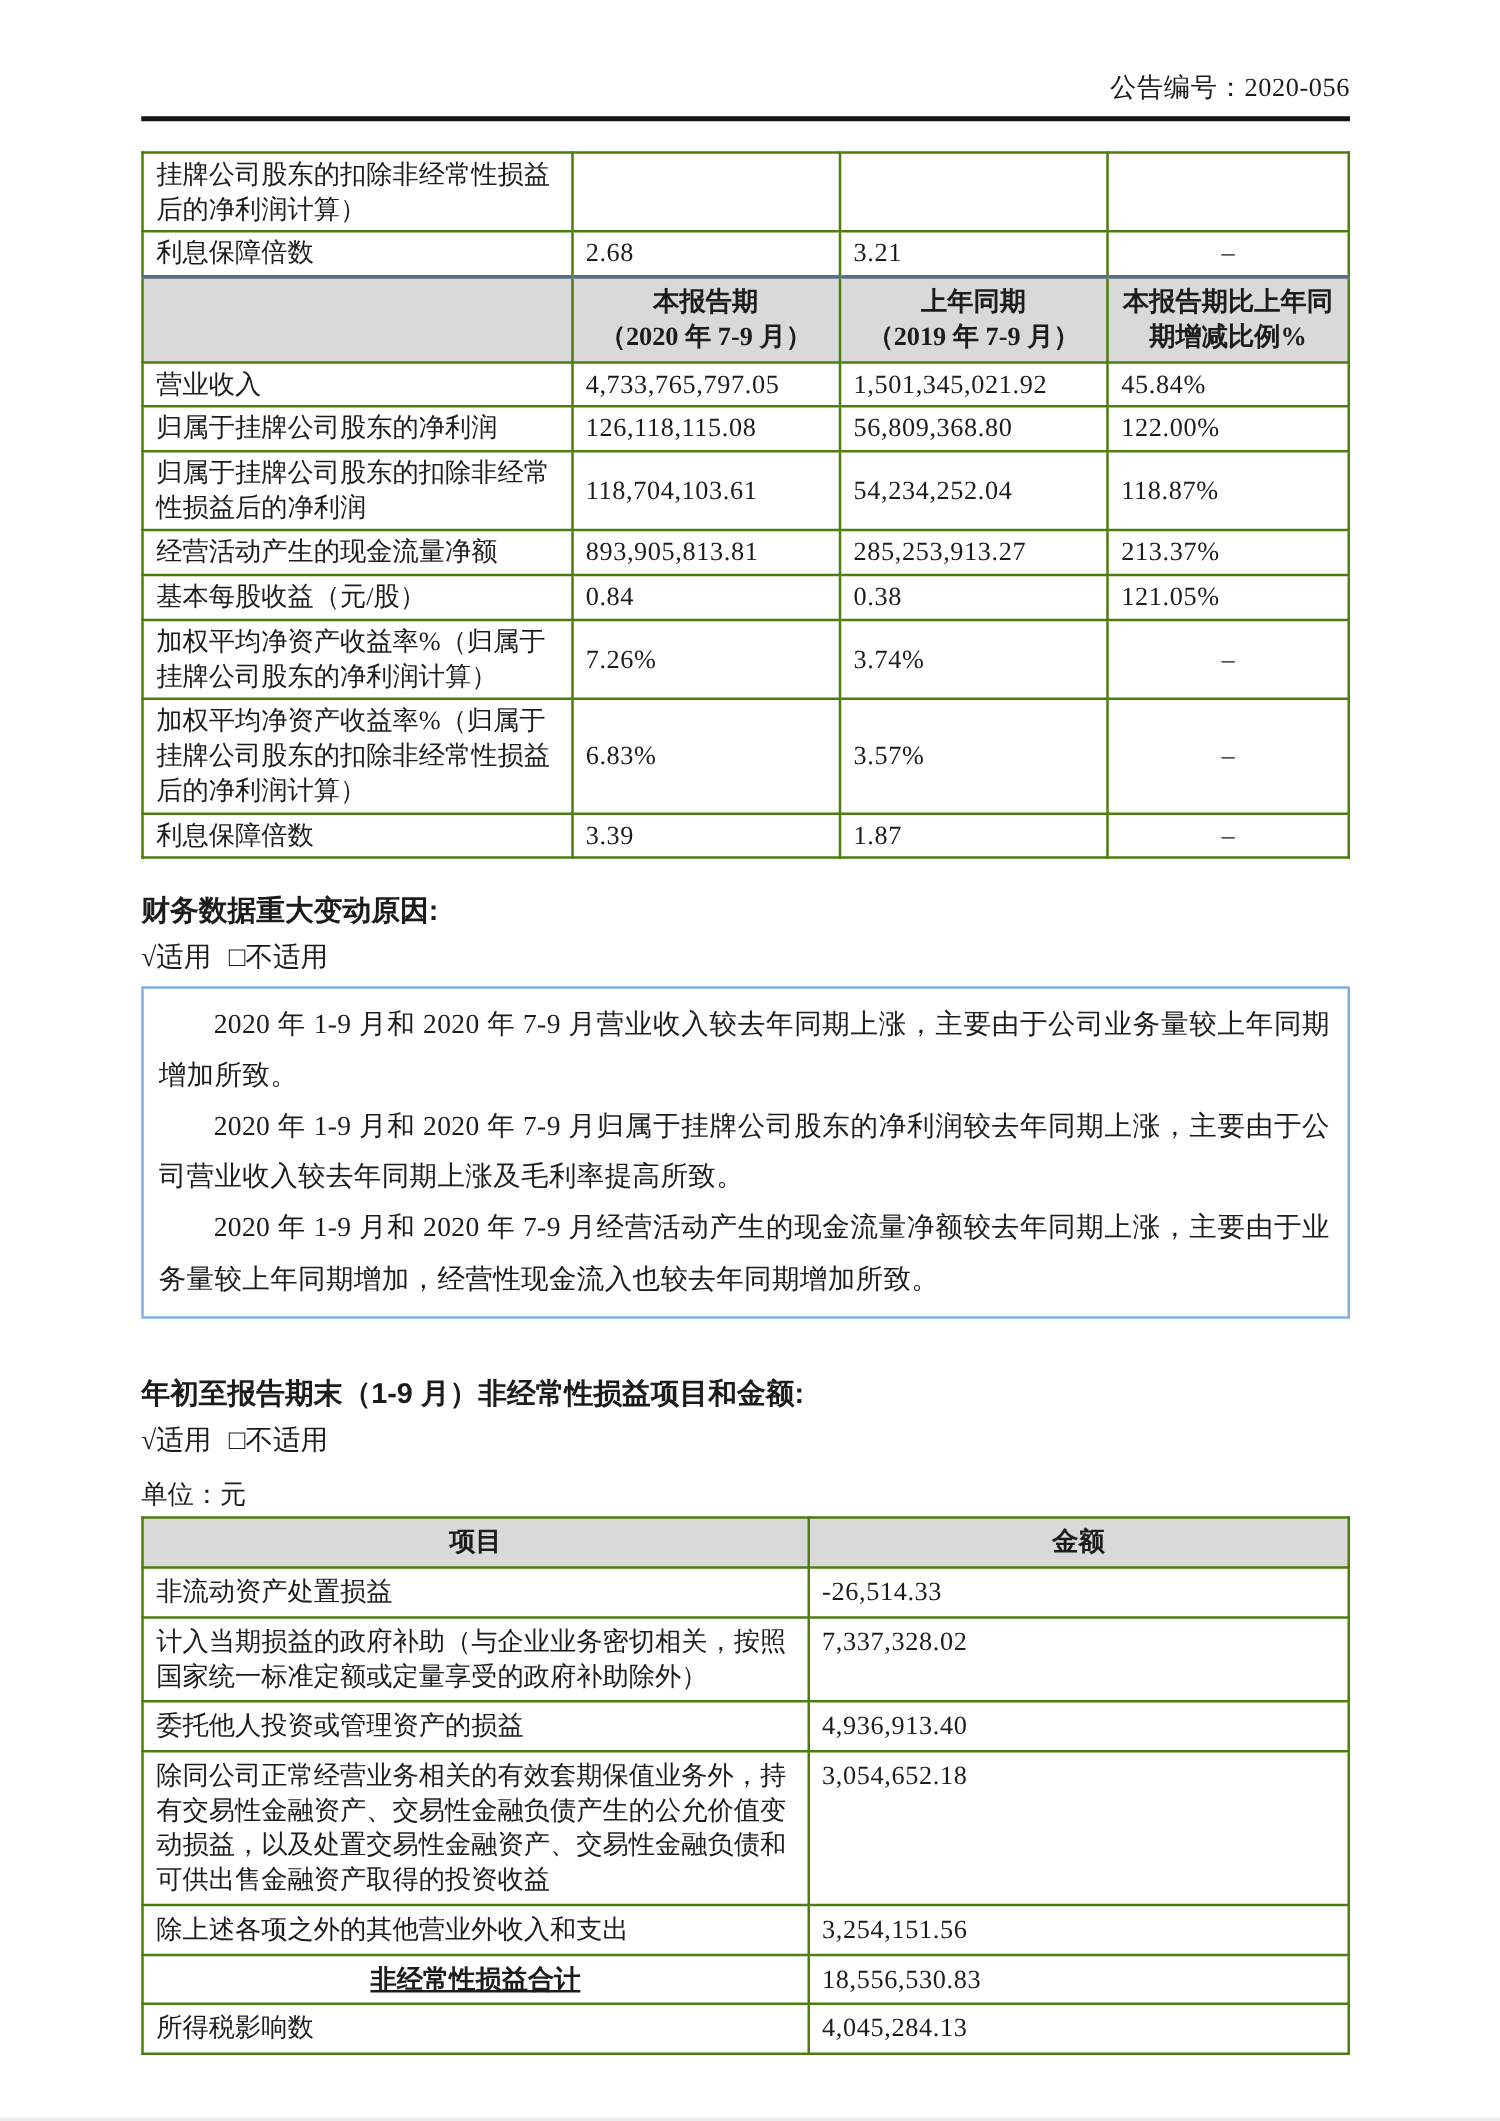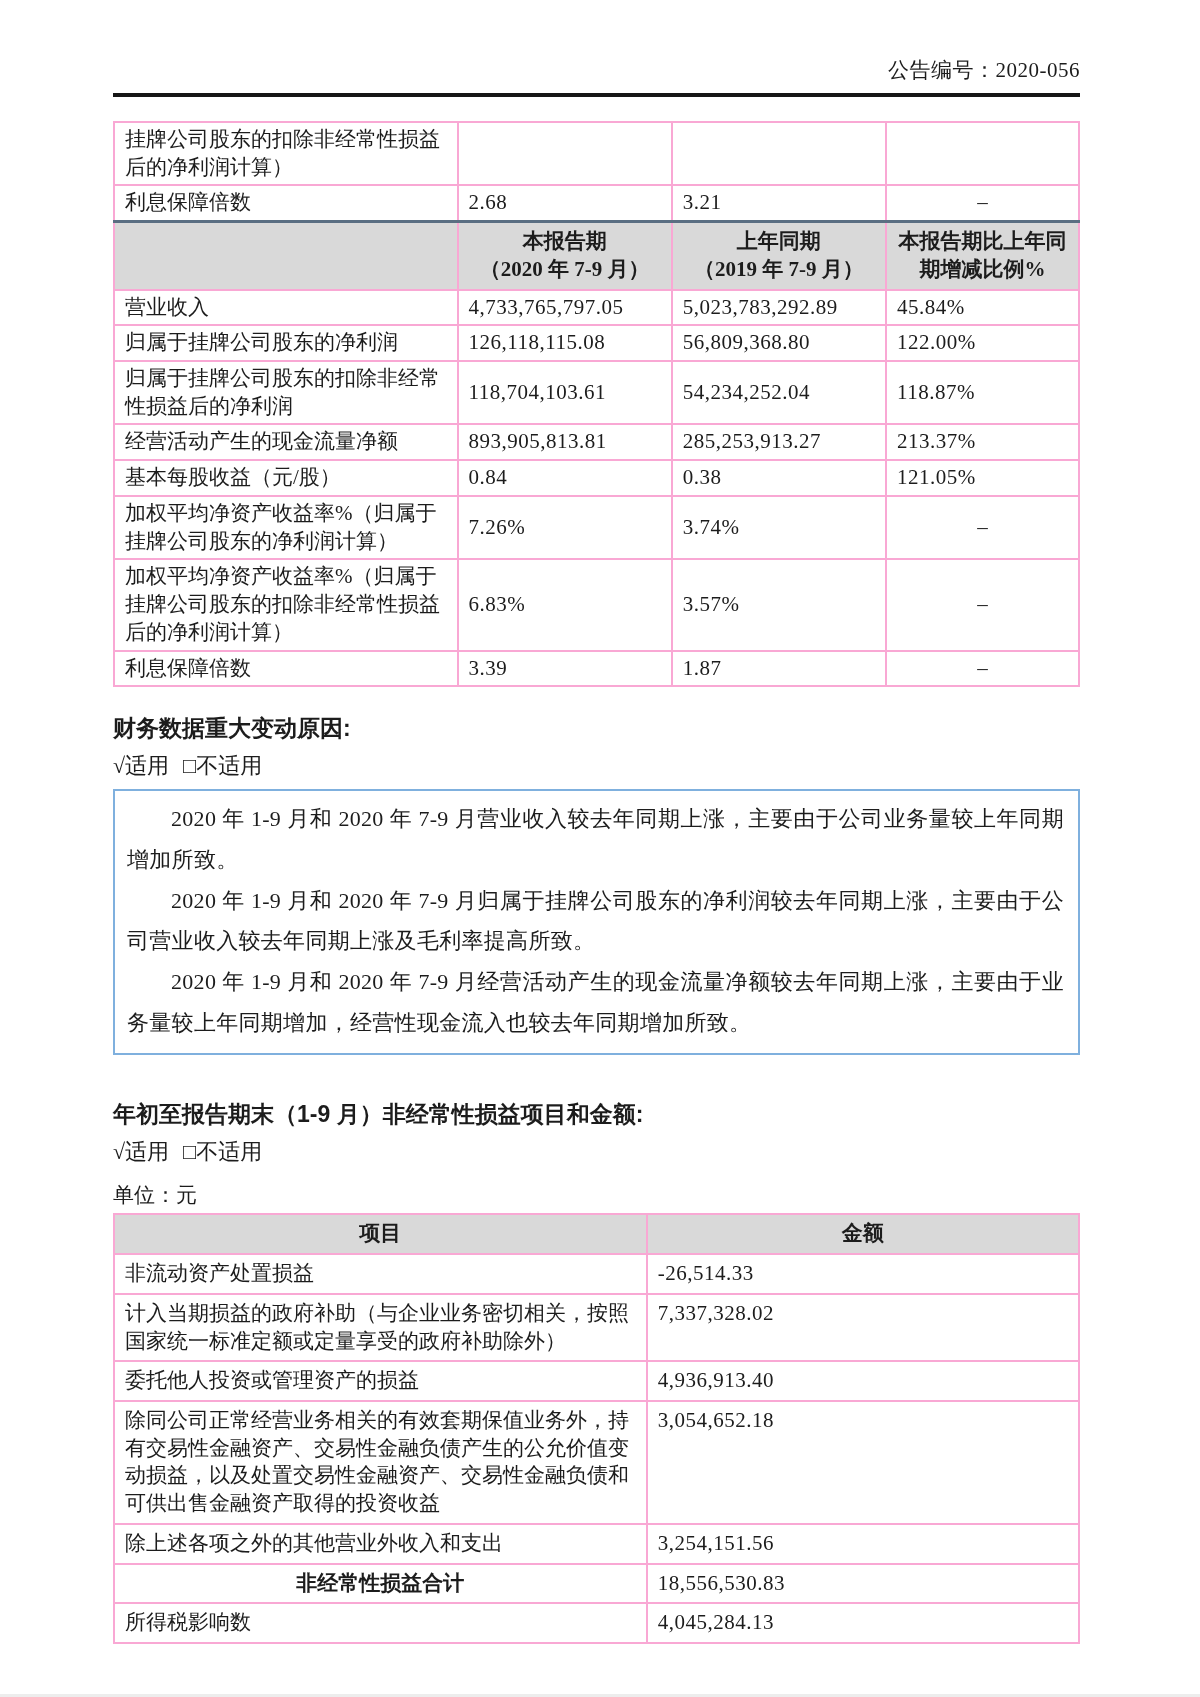--- a/index.html
+++ b/index.html
@@ -25,21 +25,21 @@
     border: 0;
     border-top: 4px solid #161616;
     margin: 0 0 24px 0;
   }
   table {
     width: 100%;
     border-collapse: collapse;
     table-layout: fixed;
   }
   .t1 td, .t1 th, .t2 td, .t2 th {
-    border: 2px solid #f9a8d4;
+    border: 2px solid #4d7c0f;
     font-size: 21px;
     line-height: 1.32;
     padding: 3px 10px;
     vertical-align: middle;
     word-break: break-all;
   }
   .t1 { margin-bottom: 26px; }
   .t1 .gray-head th {
     background: #d9d9d9;
     font-weight: bold;
@@ -83,20 +83,21 @@
   .t2 .gray-head th {
     background: #d9d9d9;
     font-weight: bold;
     text-align: center;
     padding: 5px 6px;
   }
   .t2 td { padding: 5px 10px; }
   .t2 td.total-label {
     font-weight: bold;
     text-align: center;
+    text-decoration: underline;
   }
   .bottom-edge {
     position: absolute;
     left: 0; right: 0; bottom: 0;
     height: 3px;
     background: #ededed;
   }
 </style>
 </head>
 <body>
@@ -131,21 +132,21 @@
         <th>本报告期
 （2020 年 7-9 月）</th>
         <th>上年同期
 （2019 年 7-9 月）</th>
         <th>本报告期比上年同
 期增减比例%</th>
       </tr>
       <tr>
         <td class="label">营业收入</td>
         <td class="num">4,733,765,797.05</td>
-        <td class="num">5,023,783,292.89</td>
+        <td class="num">1,501,345,021.92</td>
         <td class="num">45.84%</td>
       </tr>
       <tr>
         <td class="label">归属于挂牌公司股东的净利润</td>
         <td class="num">126,118,115.08</td>
         <td class="num">56,809,368.80</td>
         <td class="num">122.00%</td>
       </tr>
       <tr>
         <td class="label">归属于挂牌公司股东的扣除非经常性损益后的净利润</td>

